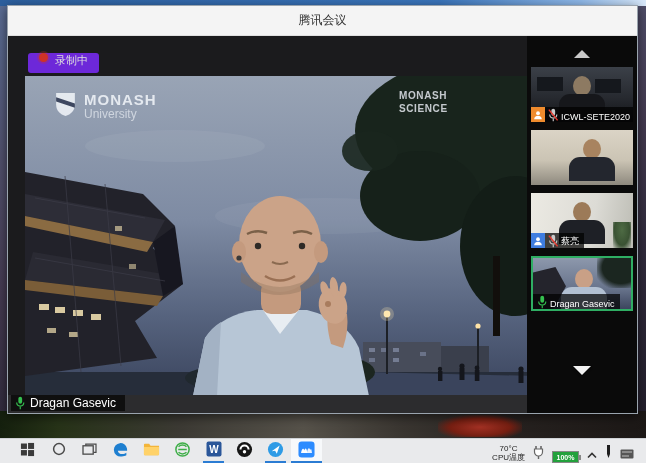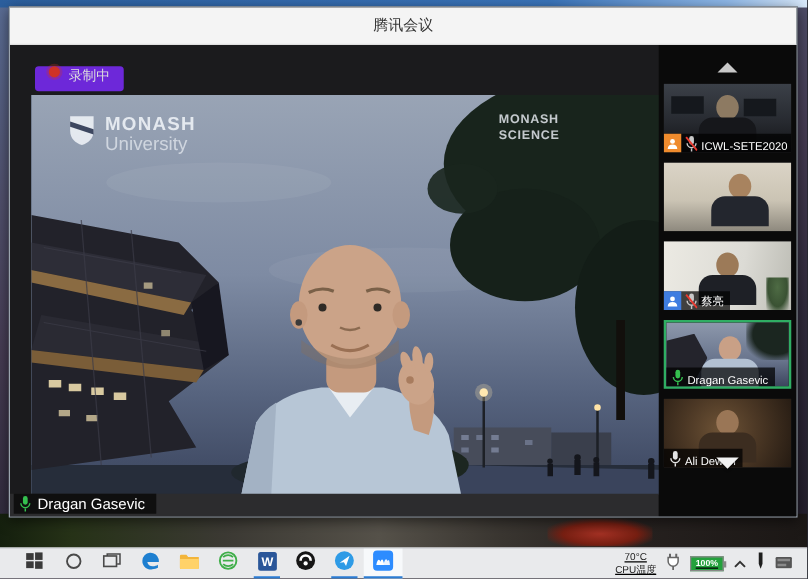--- a/index.html
+++ b/index.html
@@ -29,21 +29,21 @@
   .record-badge{position:absolute;left:20px;top:17px;height:20px;padding:0 11px;
     background:#6d28d9;border-radius:3px;display:flex;gap:7px;align-items:flex-start;
     color:#ddd;font-size:11px;z-index:6;}
   .record-dot{width:9px;height:9px;border-radius:50%;background:#cf3226;
     box-shadow:0 0 0 2px rgba(207,50,38,.28);}
   .video{position:absolute;left:17px;top:40px;width:511px;height:320px;overflow:hidden;background:#6f7d95;}
   .video svg.scene-svg{position:absolute;inset:0;display:block;}
   .monash-logo{position:absolute;left:30px;top:16px;display:flex;gap:8px;align-items:flex-start;
     color:#e9edf3;opacity:.95;z-index:3;}
   .monash-logo .l1{font-size:15px;font-weight:bold;letter-spacing:1px;line-height:1;}
-  .monash-logo .l2{font-size:15px;color:#d3d9e2;line-height:1.2;}
+  .monash-logo .l2{font-size:12px;color:#d3d9e2;line-height:1.2;}
   .watermark{position:absolute;left:374px;top:13px;color:#e2e6ec;font-size:10px;font-weight:bold;
     letter-spacing:.6px;line-height:1.3;opacity:.85;z-index:3;}
   .bottom-strip{position:absolute;left:0;right:0;bottom:0;height:18px;background:#2c2c2e;}
   .speaker-label{position:absolute;left:3px;bottom:2px;height:16px;background:rgba(8,8,8,.82);
     color:#fff;display:flex;align-items:center;gap:5px;padding:0 9px 0 4px;font-size:12px;z-index:5;}
 
   
   .sidebar{flex:1;background:#0a0a0a;position:relative;}
   .scroll-up{position:absolute;top:14px;left:0;right:0;display:flex;justify-content:center;cursor:pointer;}
   .tri-up{width:0;height:0;border-left:8px solid transparent;border-right:8px solid transparent;
@@ -86,21 +86,21 @@
   .mic-ic{display:inline-flex;align-items:center;}
 
   
   .taskbar{position:absolute;left:0;bottom:0;width:646px;height:25px;background:#e9eaec;
     border-top:1px solid #cfd2d6;display:flex;align-items:stretch;z-index:20;box-sizing:border-box;}
   .tb-left{display:flex;align-items:stretch;padding-left:12px;}
   .tb-btn{width:31px;display:flex;align-items:center;justify-content:center;position:relative;cursor:pointer;}
   .tb-btn.underline::after{content:"";position:absolute;left:5px;right:5px;bottom:0;height:2px;background:#2b7cd3;}
   .tb-btn.active{background:#f7f9fb;}
   .tb-btn.active::after{left:0;right:0;}
-  .tray{margin-left:auto;display:flex;align-items:center;gap:8px;padding-right:12px;text-decoration:underline;}
+  .tray{margin-left:auto;display:flex;align-items:flex-end;gap:8px;padding-right:12px;}
   .tray-temp{font-size:8px;color:#1d1d1d;text-align:center;line-height:1.2;cursor:default;}
   .battery{position:relative;width:27px;height:12px;background:#23a13c;border:1px solid #888;
     color:#fff;font-size:7px;font-weight:bold;display:flex;align-items:center;justify-content:center;
     box-sizing:border-box;cursor:pointer;}
   .battery::after{content:"";position:absolute;right:-3px;top:3px;width:2px;height:5px;background:#888;}
 </style>
 </head>
 <body>
 
 <div class="screen">
@@ -317,36 +317,20 @@
               </div>
               <div class="thumb-label no-badge">
                 <span class="mic-ic">
                   <svg width="10" height="14" viewBox="0 0 12 17">
                     <rect x="4" y="1" width="4.6" height="8.4" rx="2.3" fill="#35c04f"></rect>
                     <path d="M2 8 a4.3 4.3 0 0 0 8.6 0" stroke="#35c04f" stroke-width="1.4" fill="none"></path>
                     <line x1="6.3" y1="13" x2="6.3" y2="16" stroke="#35c04f" stroke-width="1.4"></line>
                   </svg>
                 </span>
                 <span>Dragan Gasevic</span>
-              </div>
-            </div>
-            <div class="thumb">
-              <div class="scene dim-room">
-                <div class="sil-head"></div>
-                <div class="sil-body"></div>
-              </div>
-              <div class="thumb-label no-badge">
-                <span class="mic-ic">
-                  <svg width="10" height="14" viewBox="0 0 12 17">
-                    <rect x="4" y="1" width="4.6" height="8.4" rx="2.3" fill="#e4e4e4"></rect>
-                    <path d="M2 8 a4.3 4.3 0 0 0 8.6 0" stroke="#e4e4e4" stroke-width="1.4" fill="none"></path>
-                    <line x1="6.3" y1="13" x2="6.3" y2="16" stroke="#e4e4e4" stroke-width="1.4"></line>
-                  </svg>
-                </span>
-                <span>Ali Dewan</span>
               </div>
             </div>
           </div>
         <div class="scroll-down">
           <div class="tri-down"></div>
         </div>
       </div>
 
     </div>
   </div>

